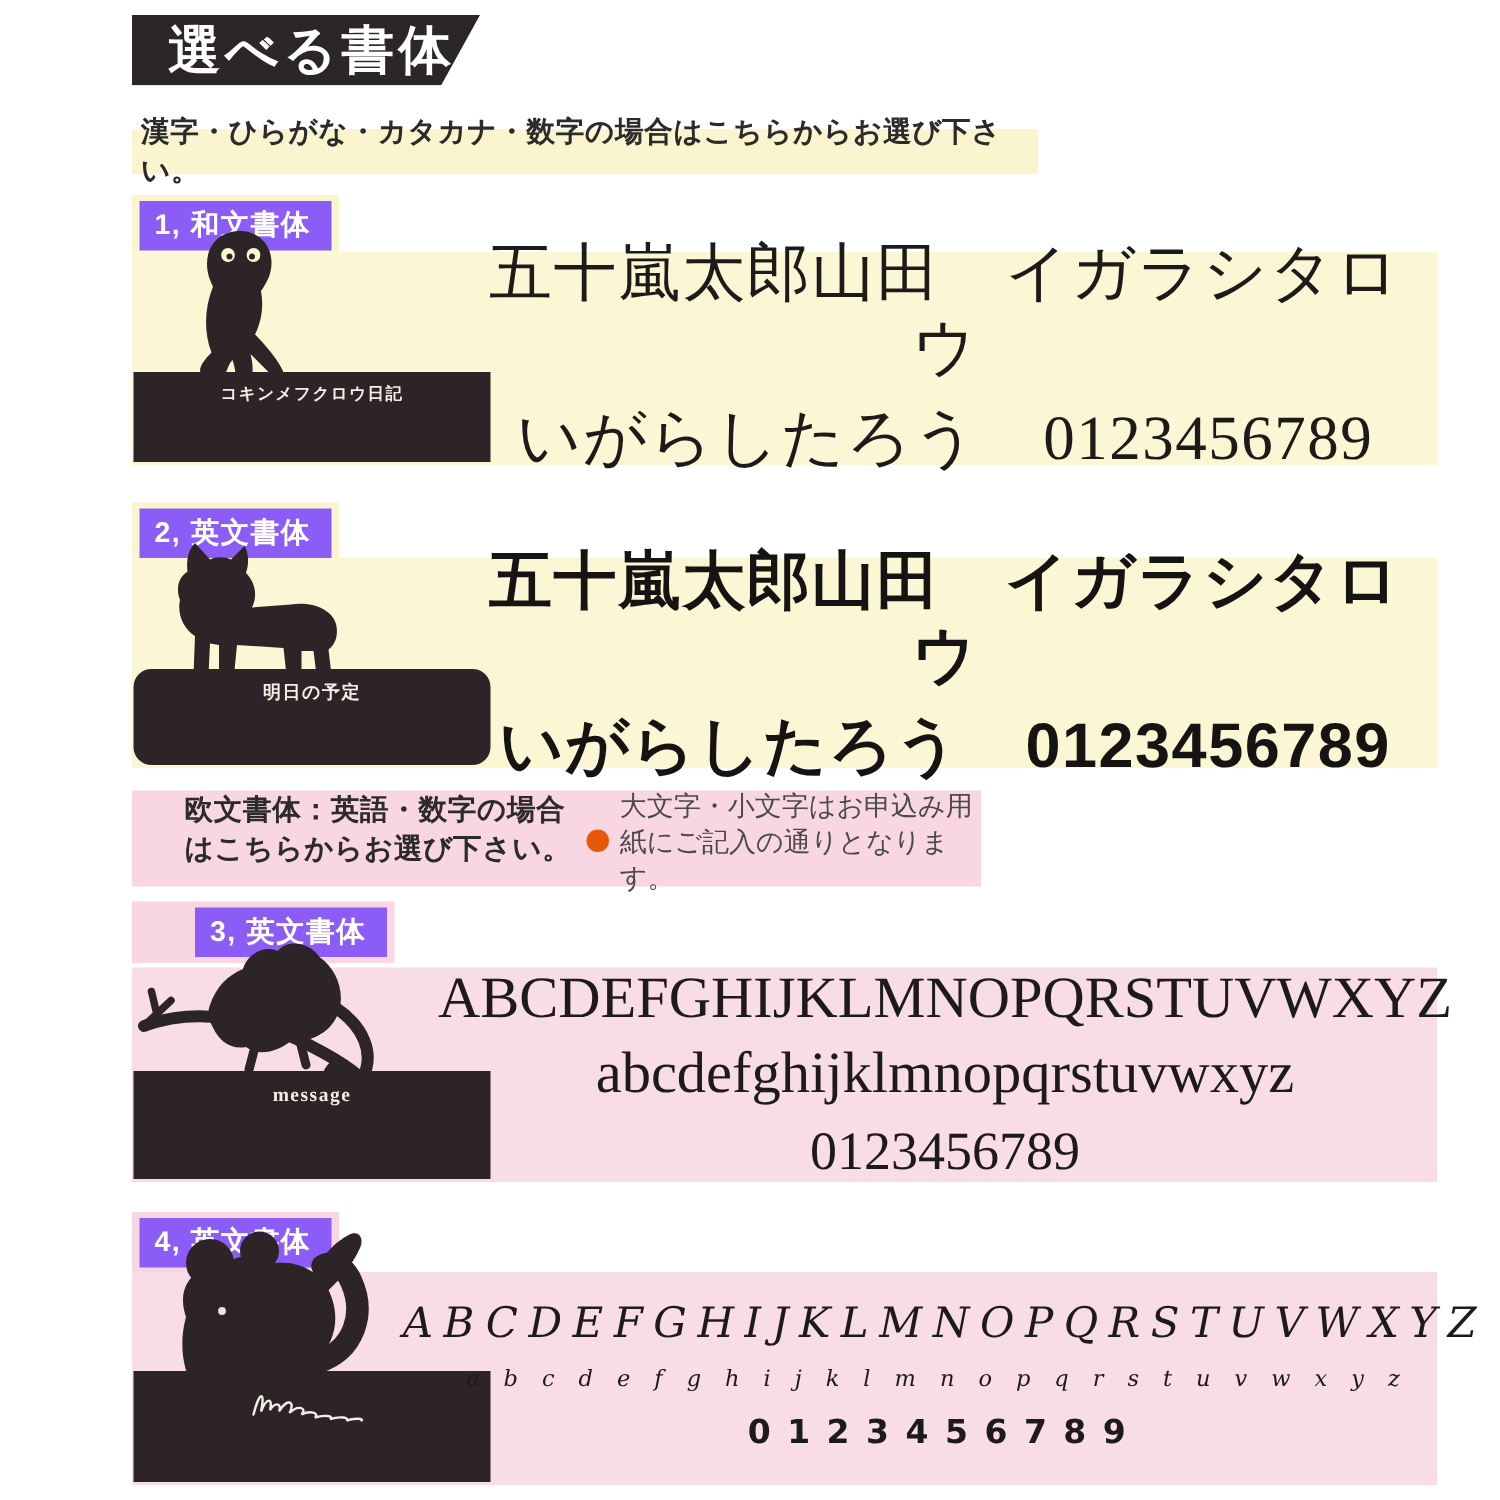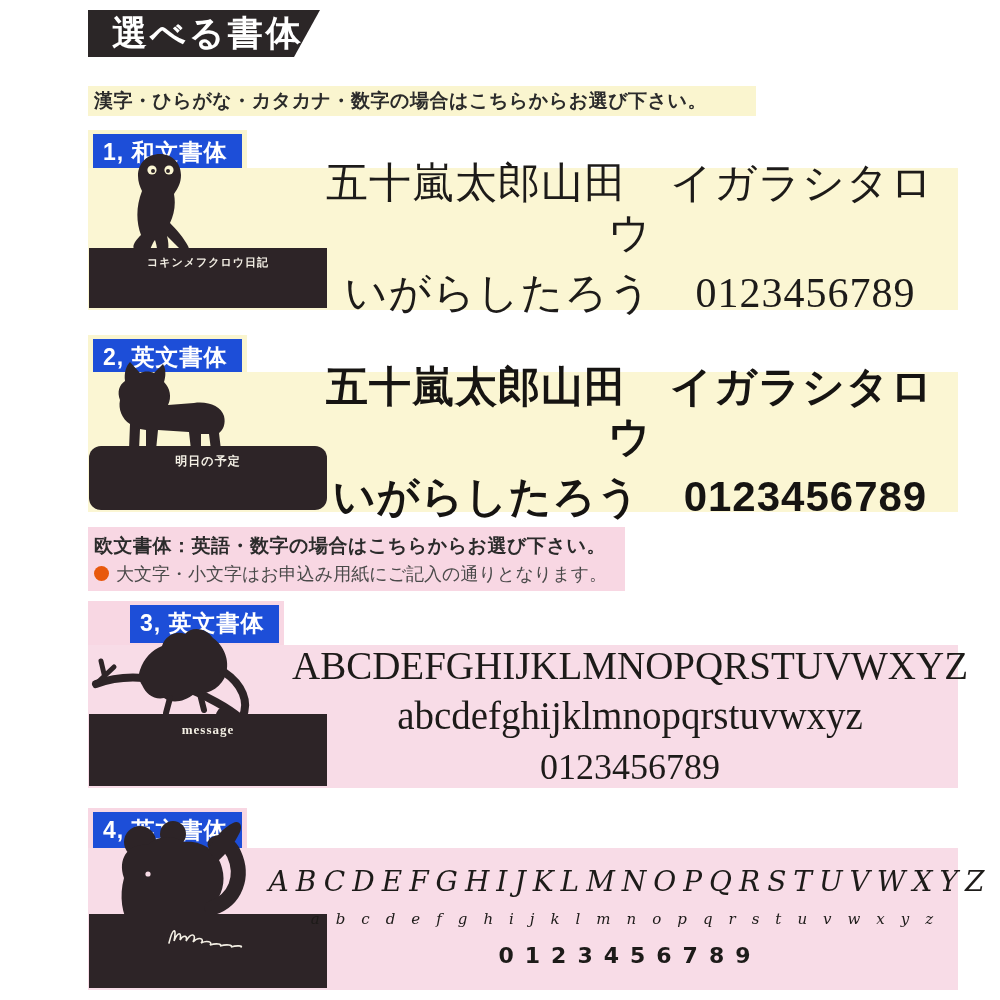--- a/index.html
+++ b/index.html
@@ -6,35 +6,35 @@
   .page{position:relative;width:1000px;height:1000px;background:#ffffff;overflow:hidden;
         font-family:"Liberation Sans","DejaVu Sans",sans-serif;}
 
   
   .banner{position:absolute;left:88px;top:10px;width:232px;height:47px;background:#2b2627;
           clip-path:polygon(0 0,100% 0,calc(100% - 26px) 100%,0 100%);
           display:flex;align-items:center;}
   .banner-title{color:#ffffff;font-size:35px;font-weight:bold;letter-spacing:3px;padding-left:24px;}
 
   
-  .note-jp{position:absolute;left:88px;top:86px;width:668px;height:30px;background:#faf5cf;
+  .note-jp{position:absolute;left:88px;top:86px;width:604px;height:30px;background:#faf5cf;
            display:flex;align-items:center;}
   .note-jp span{font-size:19px;font-weight:bold;color:#2b2b2b;padding-left:6px;letter-spacing:0.5px;}
 
   .note-en{position:absolute;left:88px;top:527px;width:537px;height:64px;background:#f8d7e3;
-           display:flex;flex-direction:column;justify-content:center;}
+           display:flex;flex-direction:row;justify-content:center;padding-left:29px;}
   .note-en .l1{font-size:19px;font-weight:bold;color:#2b2b2b;padding-left:6px;letter-spacing:0.5px;}
   .note-en .l2{font-size:18px;color:#4a4a4a;padding-left:6px;display:flex;align-items:center;margin-top:3px;}
   .bullet{display:inline-block;width:15px;height:15px;border-radius:50%;background:#e8580c;margin-right:7px;flex:0 0 auto;}
 
   
   .sec-label{position:absolute;left:88px;padding:4px 5px;}
   .sec-label.cream{background:#faf5cf;}
   .sec-label.pink{background:#f8d7e3;}
-  .sec-label .inner{background:#1d4ed8;color:#ffffff;font-size:23px;font-weight:bold;
+  .sec-label .inner{background:#8b5cf6;color:#ffffff;font-size:19px;font-weight:bold;
                     padding:3px 14px 4px 10px;letter-spacing:1px;display:block;}
 
   
   .panel{position:absolute;left:88px;width:870px;}
   .panel.cream{background:#fbf6d3;}
   .panel.pink{background:#f8dce7;}
 
   .mascot-area{position:absolute;left:0;bottom:0;top:0;width:232px;}
   .plaque{position:absolute;left:1px;bottom:2px;width:238px;background:#2d2427;text-align:center;}
   .plaque .ptxt{color:#f3efe4;display:block;}

